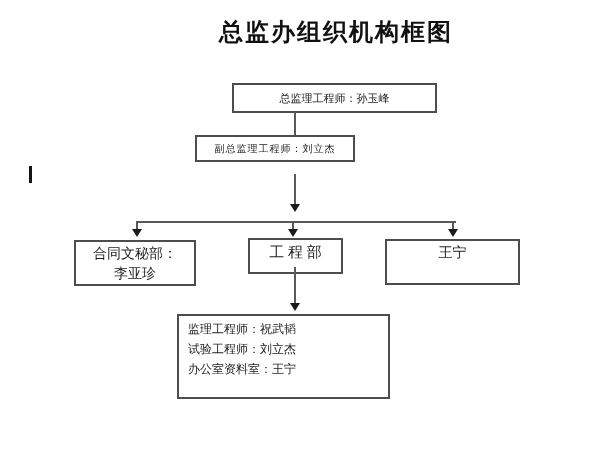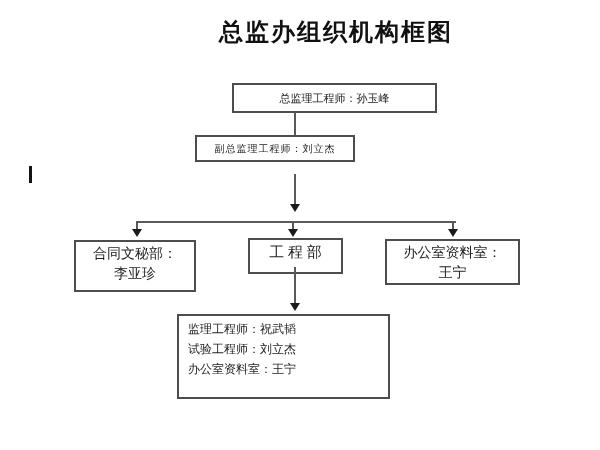--- a/index.html
+++ b/index.html
@@ -24,21 +24,21 @@
   .obox{
     position:absolute;
     border:2px solid #4d4d4d;
     background:#fff;
     box-sizing:border-box;
     text-align:center;
     color:#1c1c1c;
   }
   .box-chief{left:195px;top:83px;width:205px;height:30px;font-size:11px;line-height:26px;margin-left:37px;}
   .box-deputy{left:195px;top:135px;width:160px;height:27px;font-size:10px;line-height:23px;letter-spacing:1px;}
-  .box-contract{left:74px;top:240px;width:122px;height:52px;font-size:14px;line-height:20px;padding-top:2px;}
+  .box-contract{left:74px;top:240px;width:122px;height:46px;font-size:14px;line-height:20px;padding-top:2px;}
   .box-engineering{left:248px;top:238px;width:95px;height:36px;font-size:15px;line-height:25px;font-family:Liberation Serif, serif;}
   .box-office{left:385px;top:239px;width:135px;height:46px;font-size:14px;line-height:20px;padding-top:2px;}
   .box-staff{
     left:177px;top:314px;width:213px;height:85px;
     font-size:12px;line-height:20px;text-align:left;
     padding:3px 0 0 9px;
   }
   .staff-line{white-space:nowrap;}
 
   .vline{position:absolute;width:2px;background:#595959;}
@@ -105,21 +105,20 @@
   <div class="obox box-contract">
     <div>合同文秘部：</div>
     <div>李亚珍</div>
   </div>
 
   <div class="obox box-engineering">
     <span>工 程 部</span>
   </div>
 
   <div class="obox box-office">
-    <div>办公室资料室：</div>
     <div>王宁</div>
   </div>
 
   <div class="vline c4"></div>
   <div class="arrow-down a4"></div>
 
   <div class="obox box-staff">
     <div class="staff-line">监理工程师：祝武韬</div>
     <div class="staff-line">试验工程师：刘立杰</div>
     <div class="staff-line">办公室资料室：王宁</div>

